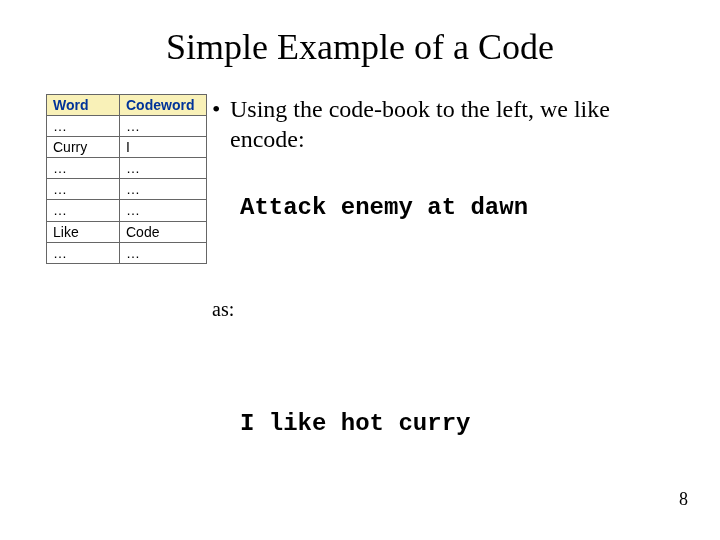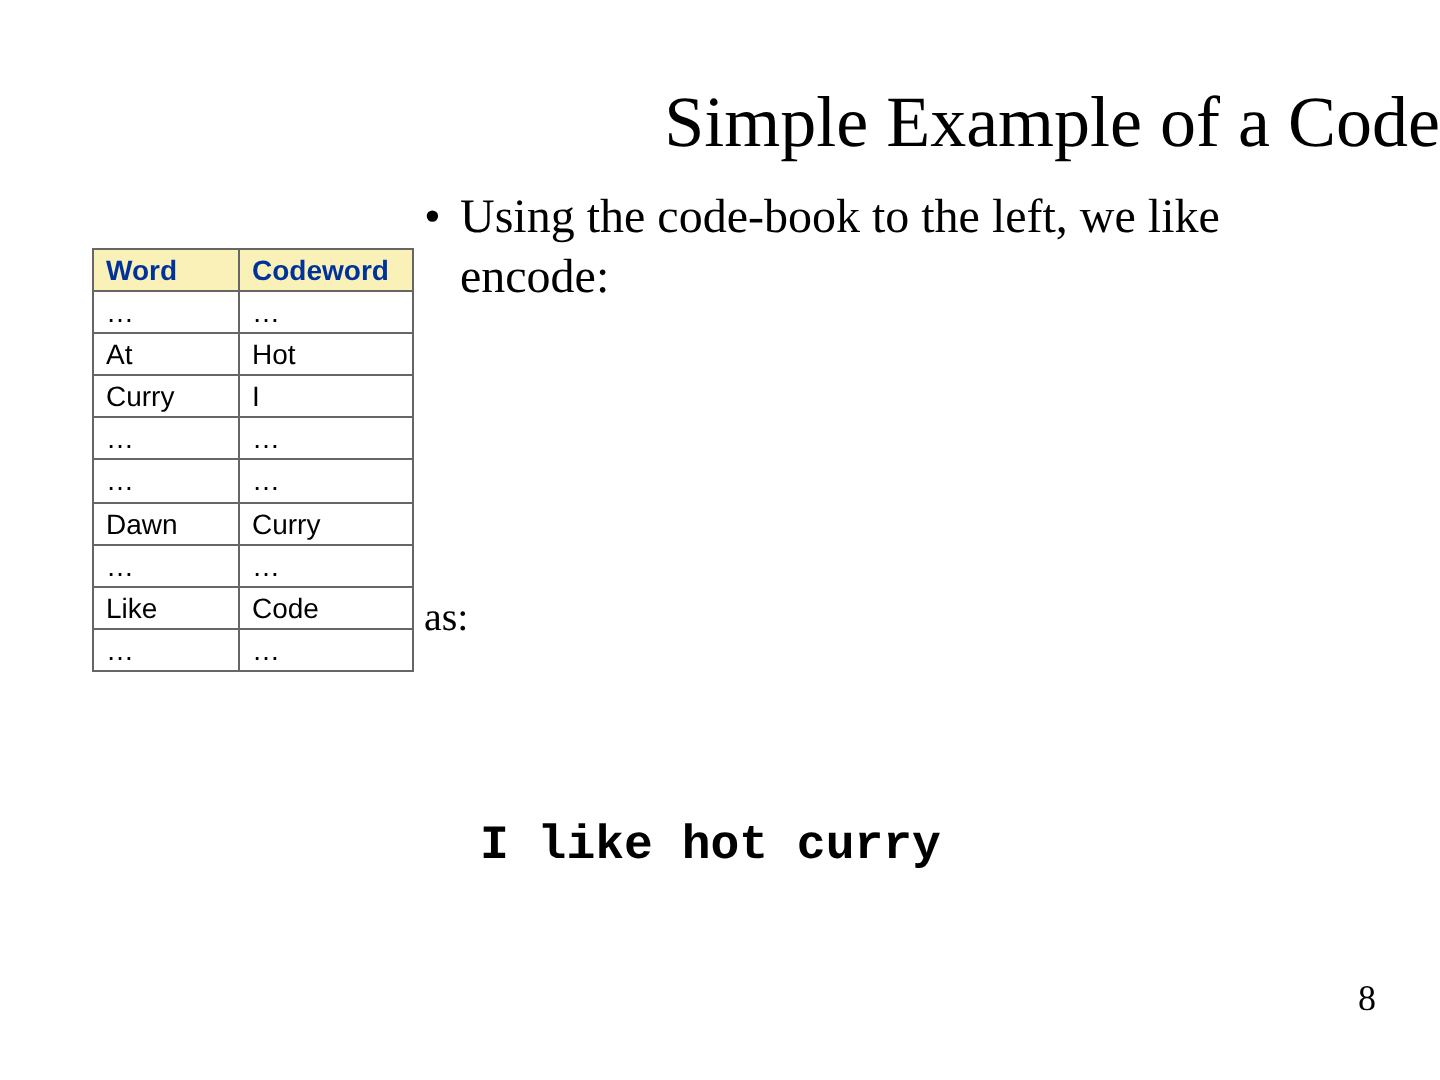--- a/index.html
+++ b/index.html
@@ -13,35 +13,34 @@
     position: relative;
   }
   .slide {
     width: 720px;
     height: 540px;
     position: relative;
     box-sizing: border-box;
   }
   .title {
     position: absolute;
-    top: 40px;
+    top: 26px;
     left: 0;
     width: 720px;
-    text-align: right;
+    text-align: center;
     font-size: 36px;
     font-weight: 400;
   }
   .codebook {
     position: absolute;
     top: 94px;
     left: 46px;
     border-collapse: collapse;
     font-family: Arial, Helvetica, sans-serif;
     font-size: 14px;
-    margin-top: 30px;
   }
   .codebook th, .codebook td {
     border: 1px solid #666;
     padding: 2px 6px 2px 6px;
     text-align: left;
     line-height: 1.15;
     height: 16px;
     box-sizing: content-box;
   }
   .codebook th {
@@ -121,38 +120,30 @@
         <th class="col-word">Word</th>
         <th class="col-code">Codeword</th>
       </tr>
     </thead>
     <tbody>
       <tr>
         <td>…</td>
         <td>…</td>
       </tr>
       <tr>
-        <td>At</td>
-        <td>Hot</td>
-      </tr>
-      <tr>
         <td>Curry</td>
         <td>I</td>
       </tr>
       <tr>
         <td>…</td>
         <td>…</td>
       </tr>
       <tr>
         <td>…</td>
         <td>…</td>
-      </tr>
-      <tr>
-        <td>Dawn</td>
-        <td>Curry</td>
       </tr>
       <tr>
         <td>…</td>
         <td>…</td>
       </tr>
       <tr>
         <td>Like</td>
         <td>Code</td>
       </tr>
       <tr>
@@ -162,20 +153,21 @@
     </tbody>
   </table>
 
   <div class="body-area">
     <div class="bullet">
       <div class="dot">•</div>
       <div class="txt">Using the code-book to the left, we like encode:</div>
     </div>
   </div>
 
+  <div class="mono mono-line1">Attack enemy at dawn</div>
 
   <div class="as-label">as:</div>
 
   <div class="mono mono-line2">I like hot curry</div>
 
   <div class="page-num">8</div>
 
 </div>
 
 </body></html>

